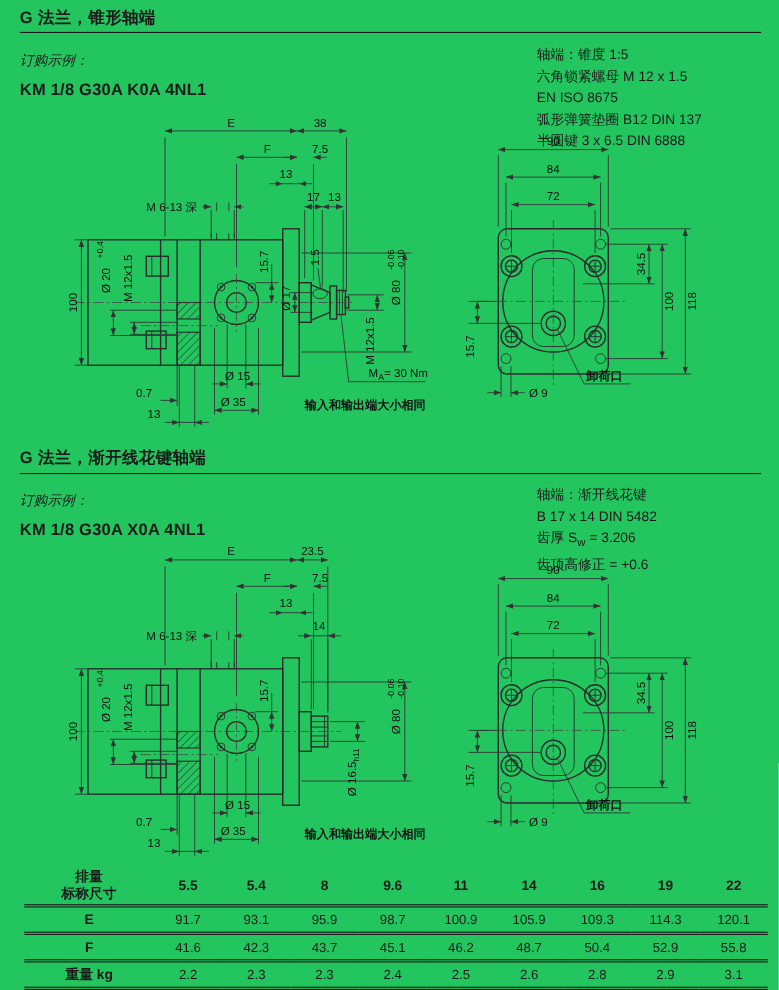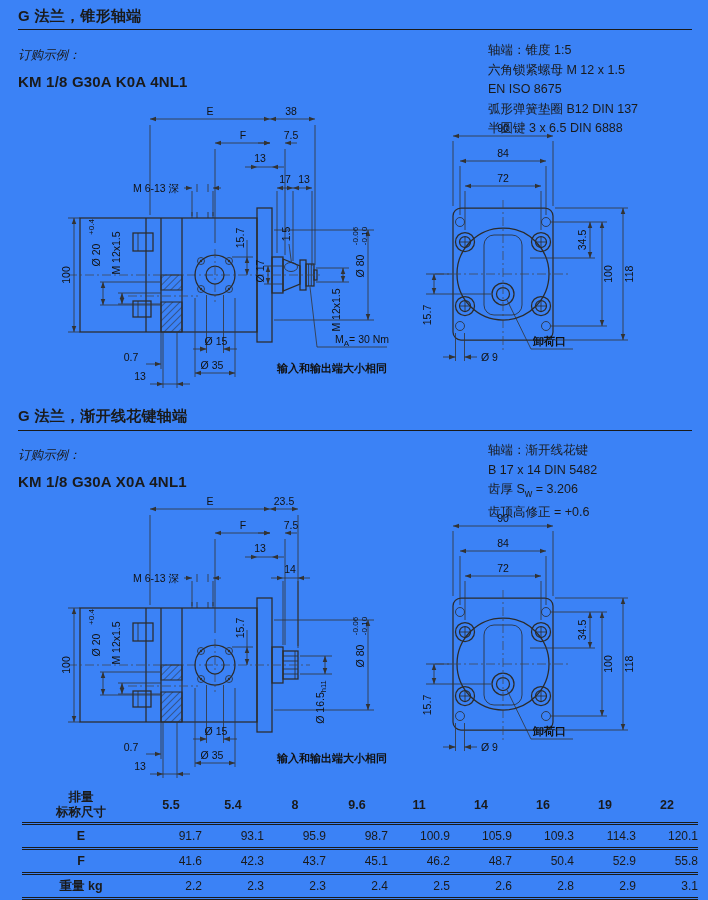--- a/index.html
+++ b/index.html
@@ -1,37 +1,37 @@
 <!DOCTYPE html>
 <html><head>
 <meta charset="utf-8">
 <style>
   html,body{margin:0;padding:0;background:#fff;}
-  #page{position:relative;width:708px;height:900px;background:#3b82f6;overflow:hidden;
+  #page{position:relative;width:708px;height:900px;background:#22c55e;overflow:hidden;
         font-family:"Liberation Sans","DejaVu Sans",sans-serif;color:#1a1a1a;}
   .abs{position:absolute;}
   .sec-title{font-size:15px;font-weight:bold;letter-spacing:.3px;}
   .rule{height:0;border-top:1.6px solid #1a1a1a;}
   .order-label{font-size:12.5px;font-style:italic;}
   .order-code{font-size:15px;font-weight:bold;letter-spacing:.2px;}
   .notes{font-size:12.5px;line-height:19.5px;white-space:nowrap;}
   svg{overflow:visible;}
   .ln{stroke:#2b2b2b;stroke-width:1.25;fill:none;}
   .lt{stroke:#2b2b2b;stroke-width:.8;fill:none;}
   .dim{stroke:#333;stroke-width:.8;fill:none;}
   .cl{stroke:#444;stroke-width:.7;fill:none;stroke-dasharray:9 3 2 3;}
   .hat{fill:url(#hatch);stroke:#2b2b2b;stroke-width:1;}
   .t{font-family:"Liberation Sans","DejaVu Sans",sans-serif;font-size:10.5px;fill:#111;}
   .m{text-anchor:middle;}
   .ts{font-size:8px;}
   .tb{font-weight:bold;font-size:11px;}
   table{border-collapse:collapse;table-layout:fixed;width:676px;}
   th,td{padding:0;text-align:center;vertical-align:middle;border-bottom:3px double #1a1a1a;}
   th{font-size:12.5px;font-weight:bold;}
-  td{font-size:12px;font-weight:normal;text-align:right;}
+  td{font-size:12px;font-weight:normal;}
   tr.hdr th{height:34px;line-height:15px;}
   tr.row th,tr.row td{height:22px;}
   col.c0{width:118px;} col.cv{width:62px;}
 </style>
 </head>
 <body>
 
 <div id="page">
 
   <div class="abs sec-title" style="left:18px;top:7px;">G 法兰，锥形轴端</div>

